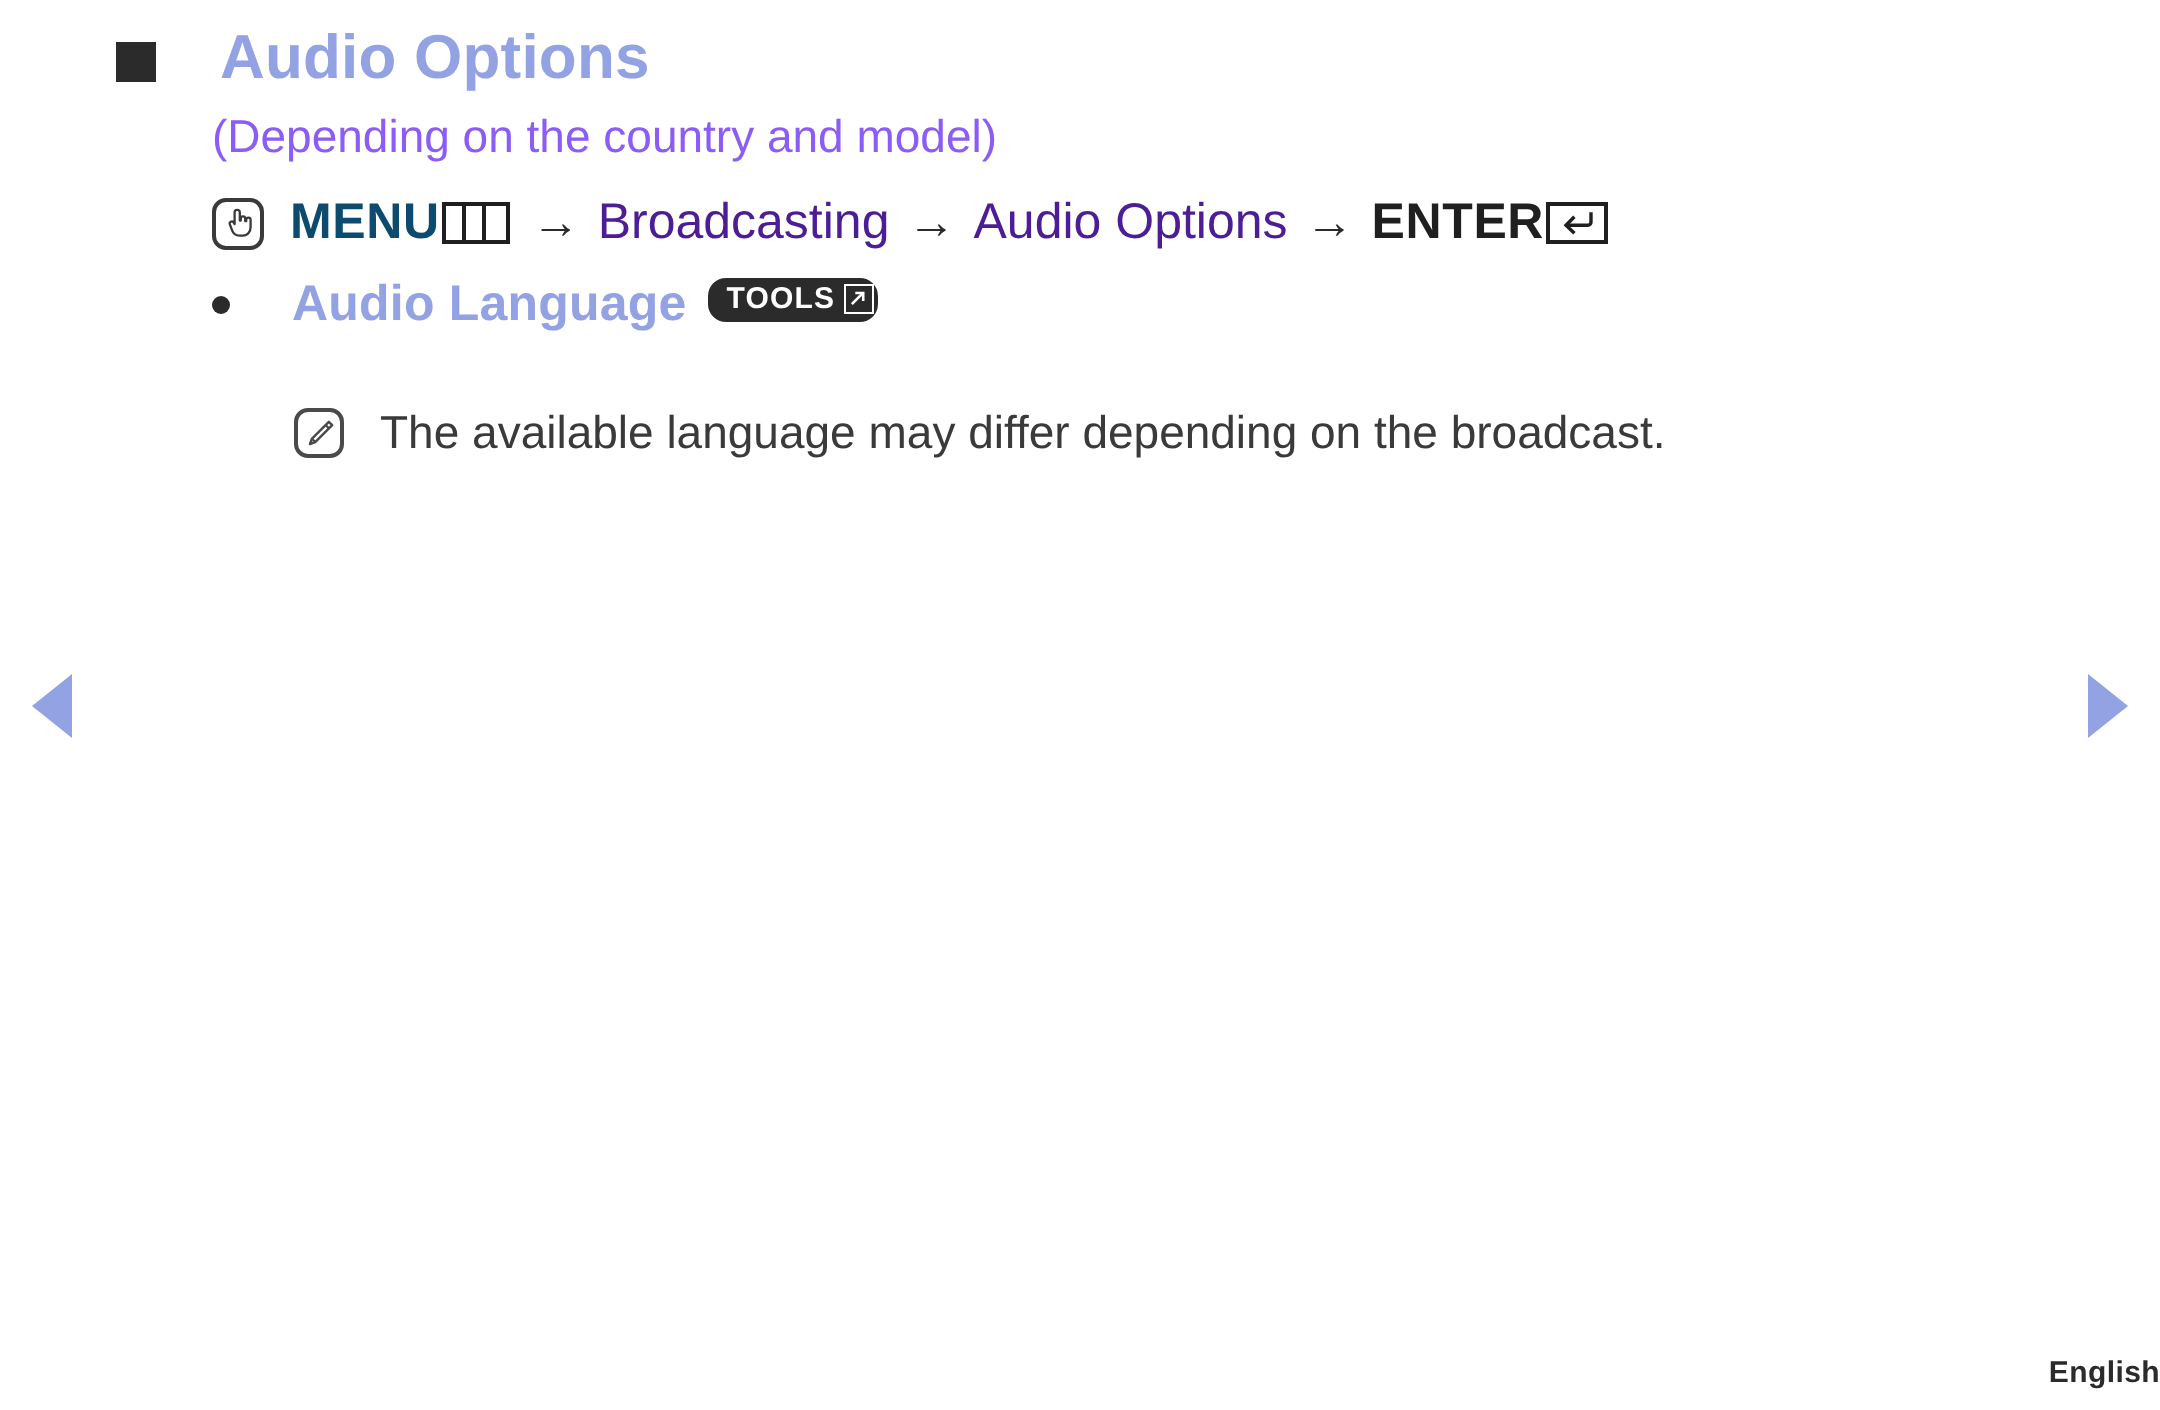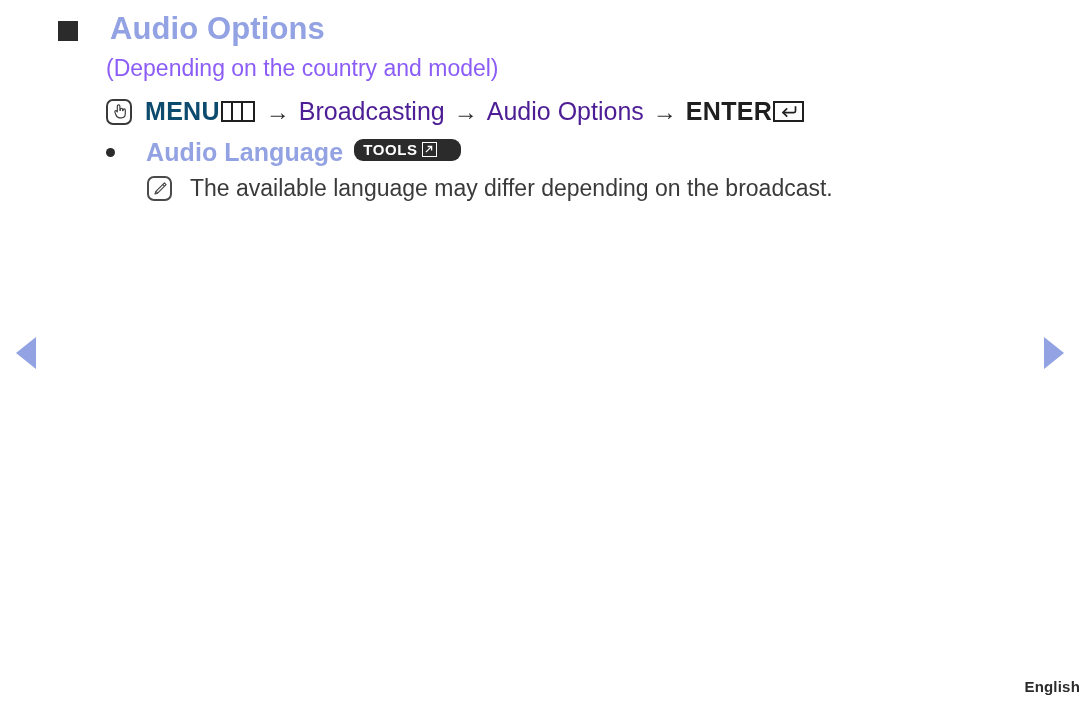--- a/index.html
+++ b/index.html
@@ -156,21 +156,21 @@
     font-weight: bold;
     color: #93a2e2;
     letter-spacing: 0.1px;
   }
   .tools-badge {
     display: inline-flex;
     align-items: center;
     background: #2b2b2b;
     color: #ffffff;
     border-radius: 9px;
-    padding: 2px 24px 3px 9px;
+    padding: 2px 2px 3px 9px;
     margin-left: 11px;
     font-size: 15px;
     font-weight: bold;
     letter-spacing: 0.6px;
     vertical-align: 4px;
     position: relative;
     top: -3px;
   }
   .tools-badge .tools-glyph {
     display: inline-flex;
@@ -207,21 +207,21 @@
   }
   .body-line .plain {
     color: #2f2f2f;
     font-weight: normal;
   }
 
   
   .note-row {
     display: flex;
     align-items: flex-start;
-    margin-top: 6px;
+    margin-top: 34px;
     margin-left: 41px;
   }
   .icon-note {
     width: 25px;
     height: 25px;
     border: 2px solid #4a4a4a;
     border-radius: 7px;
     display: inline-flex;
     align-items: center;
     justify-content: center;

